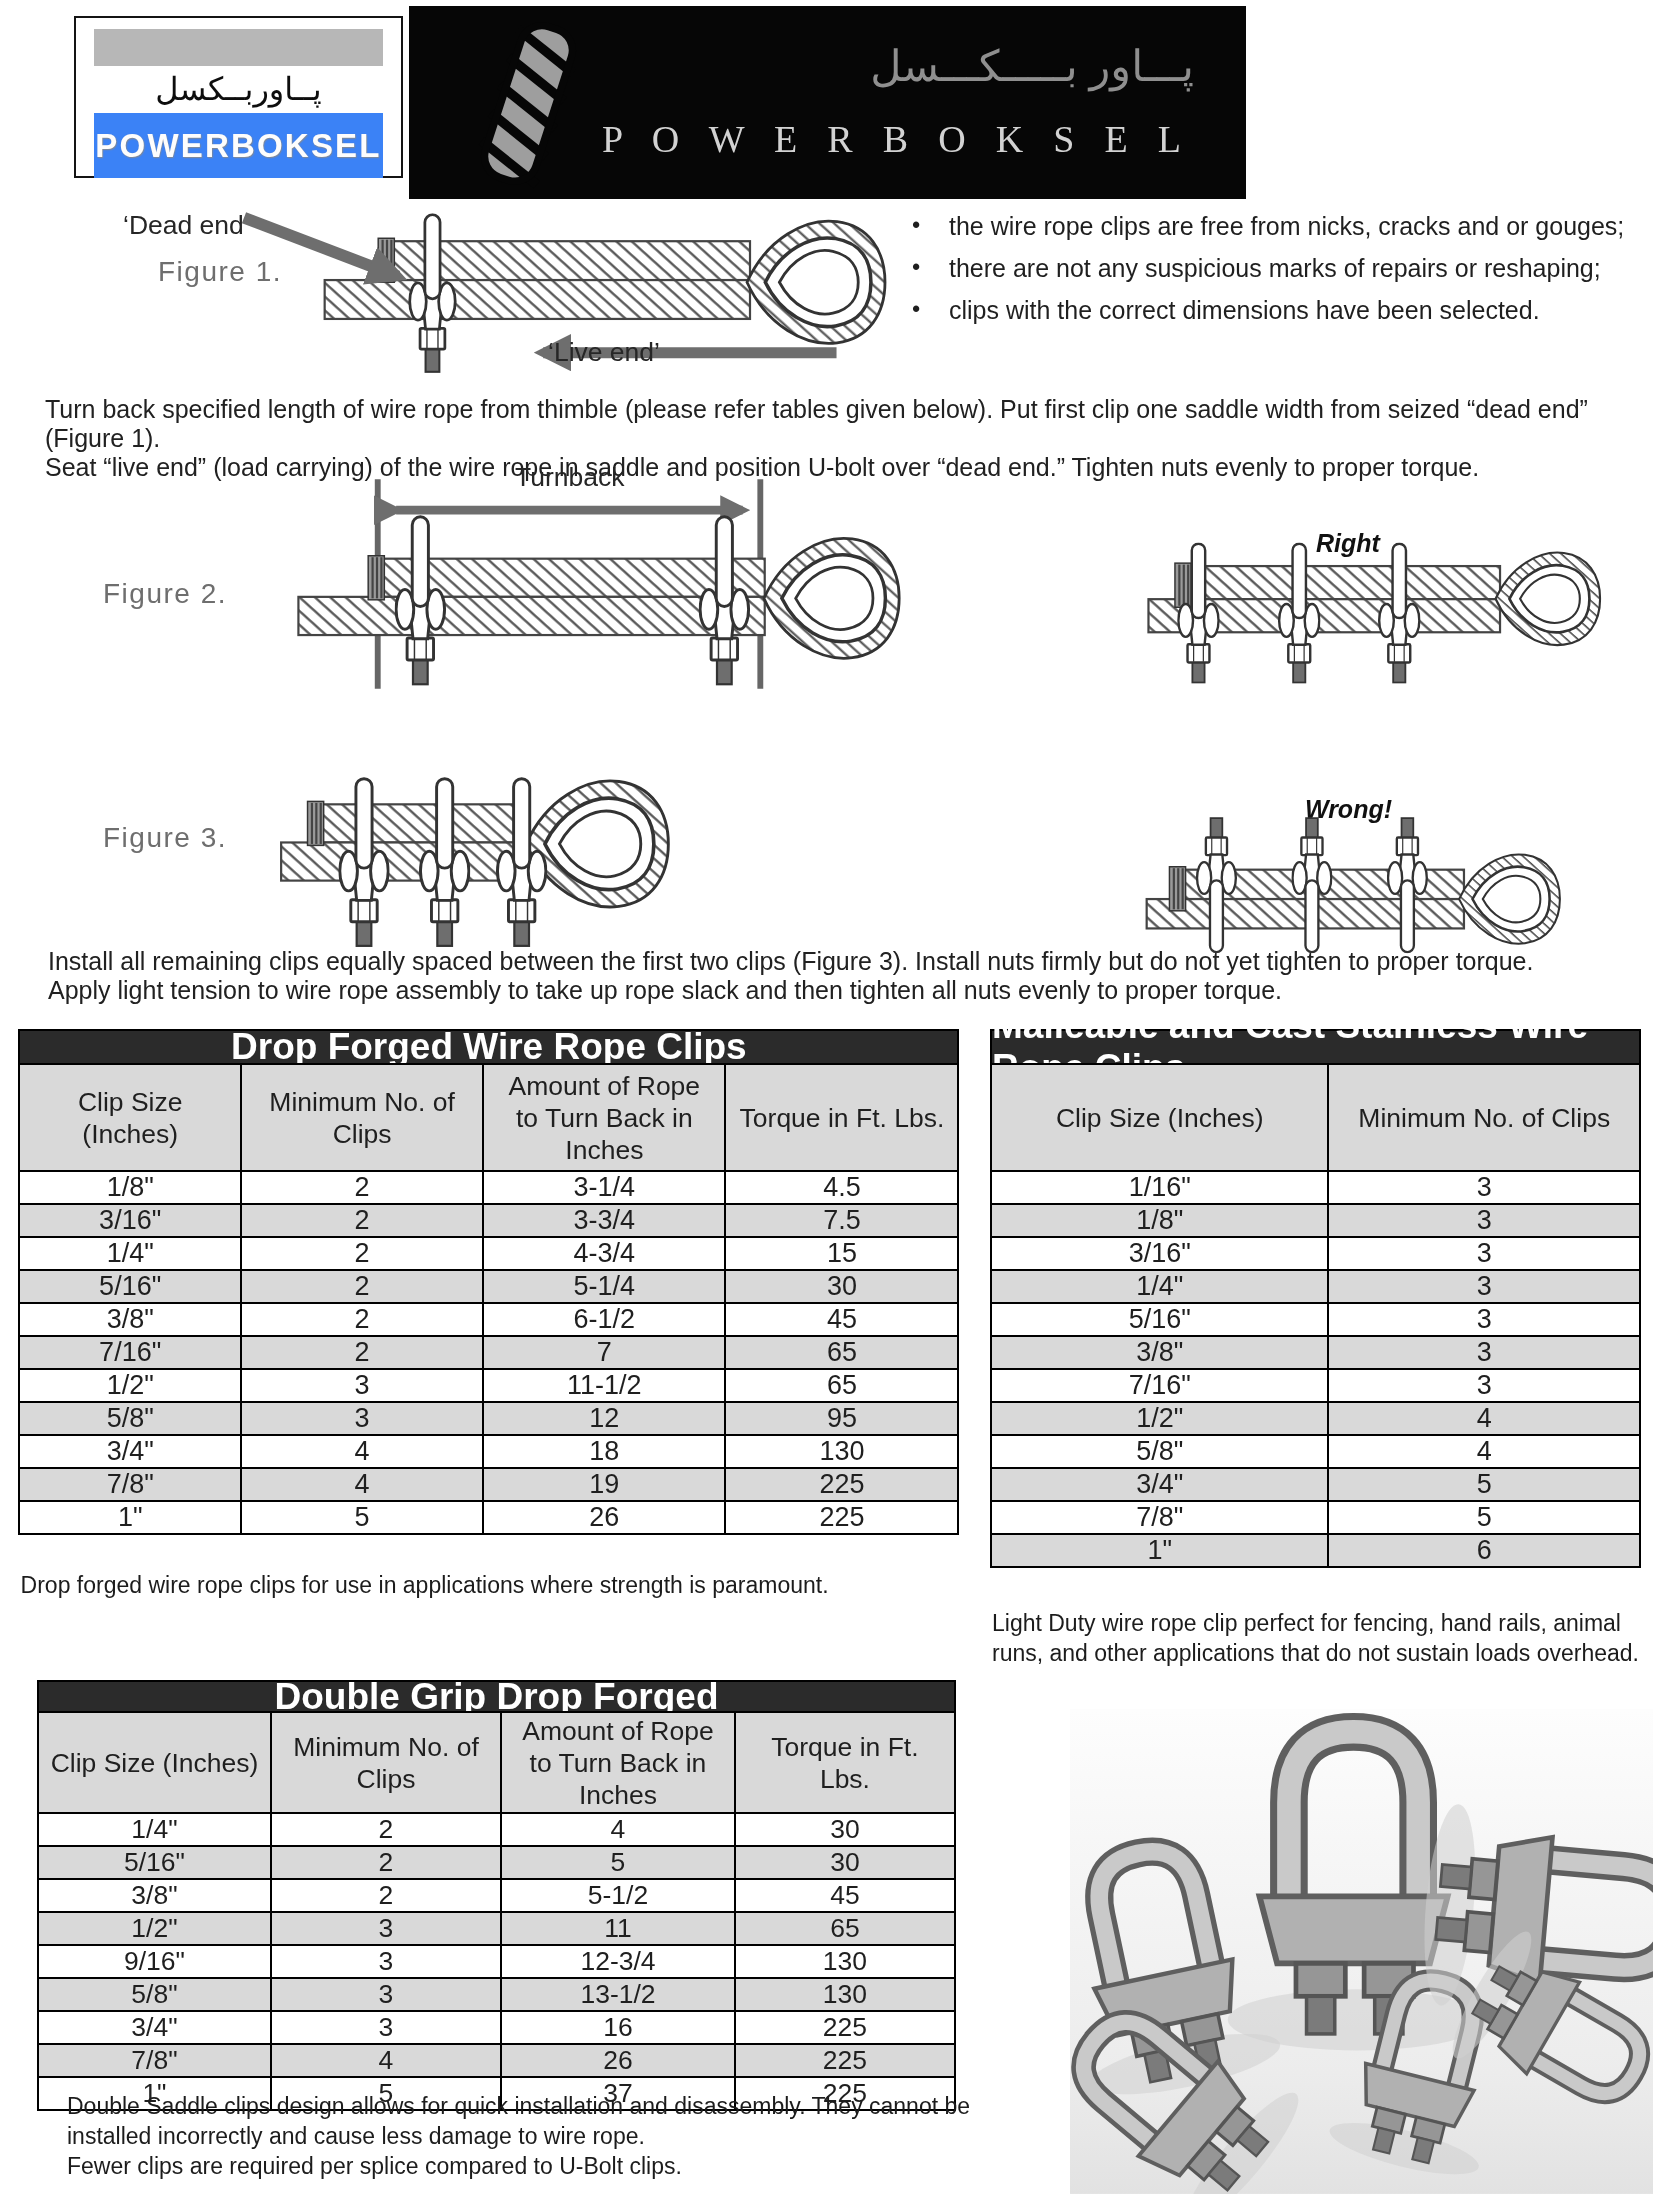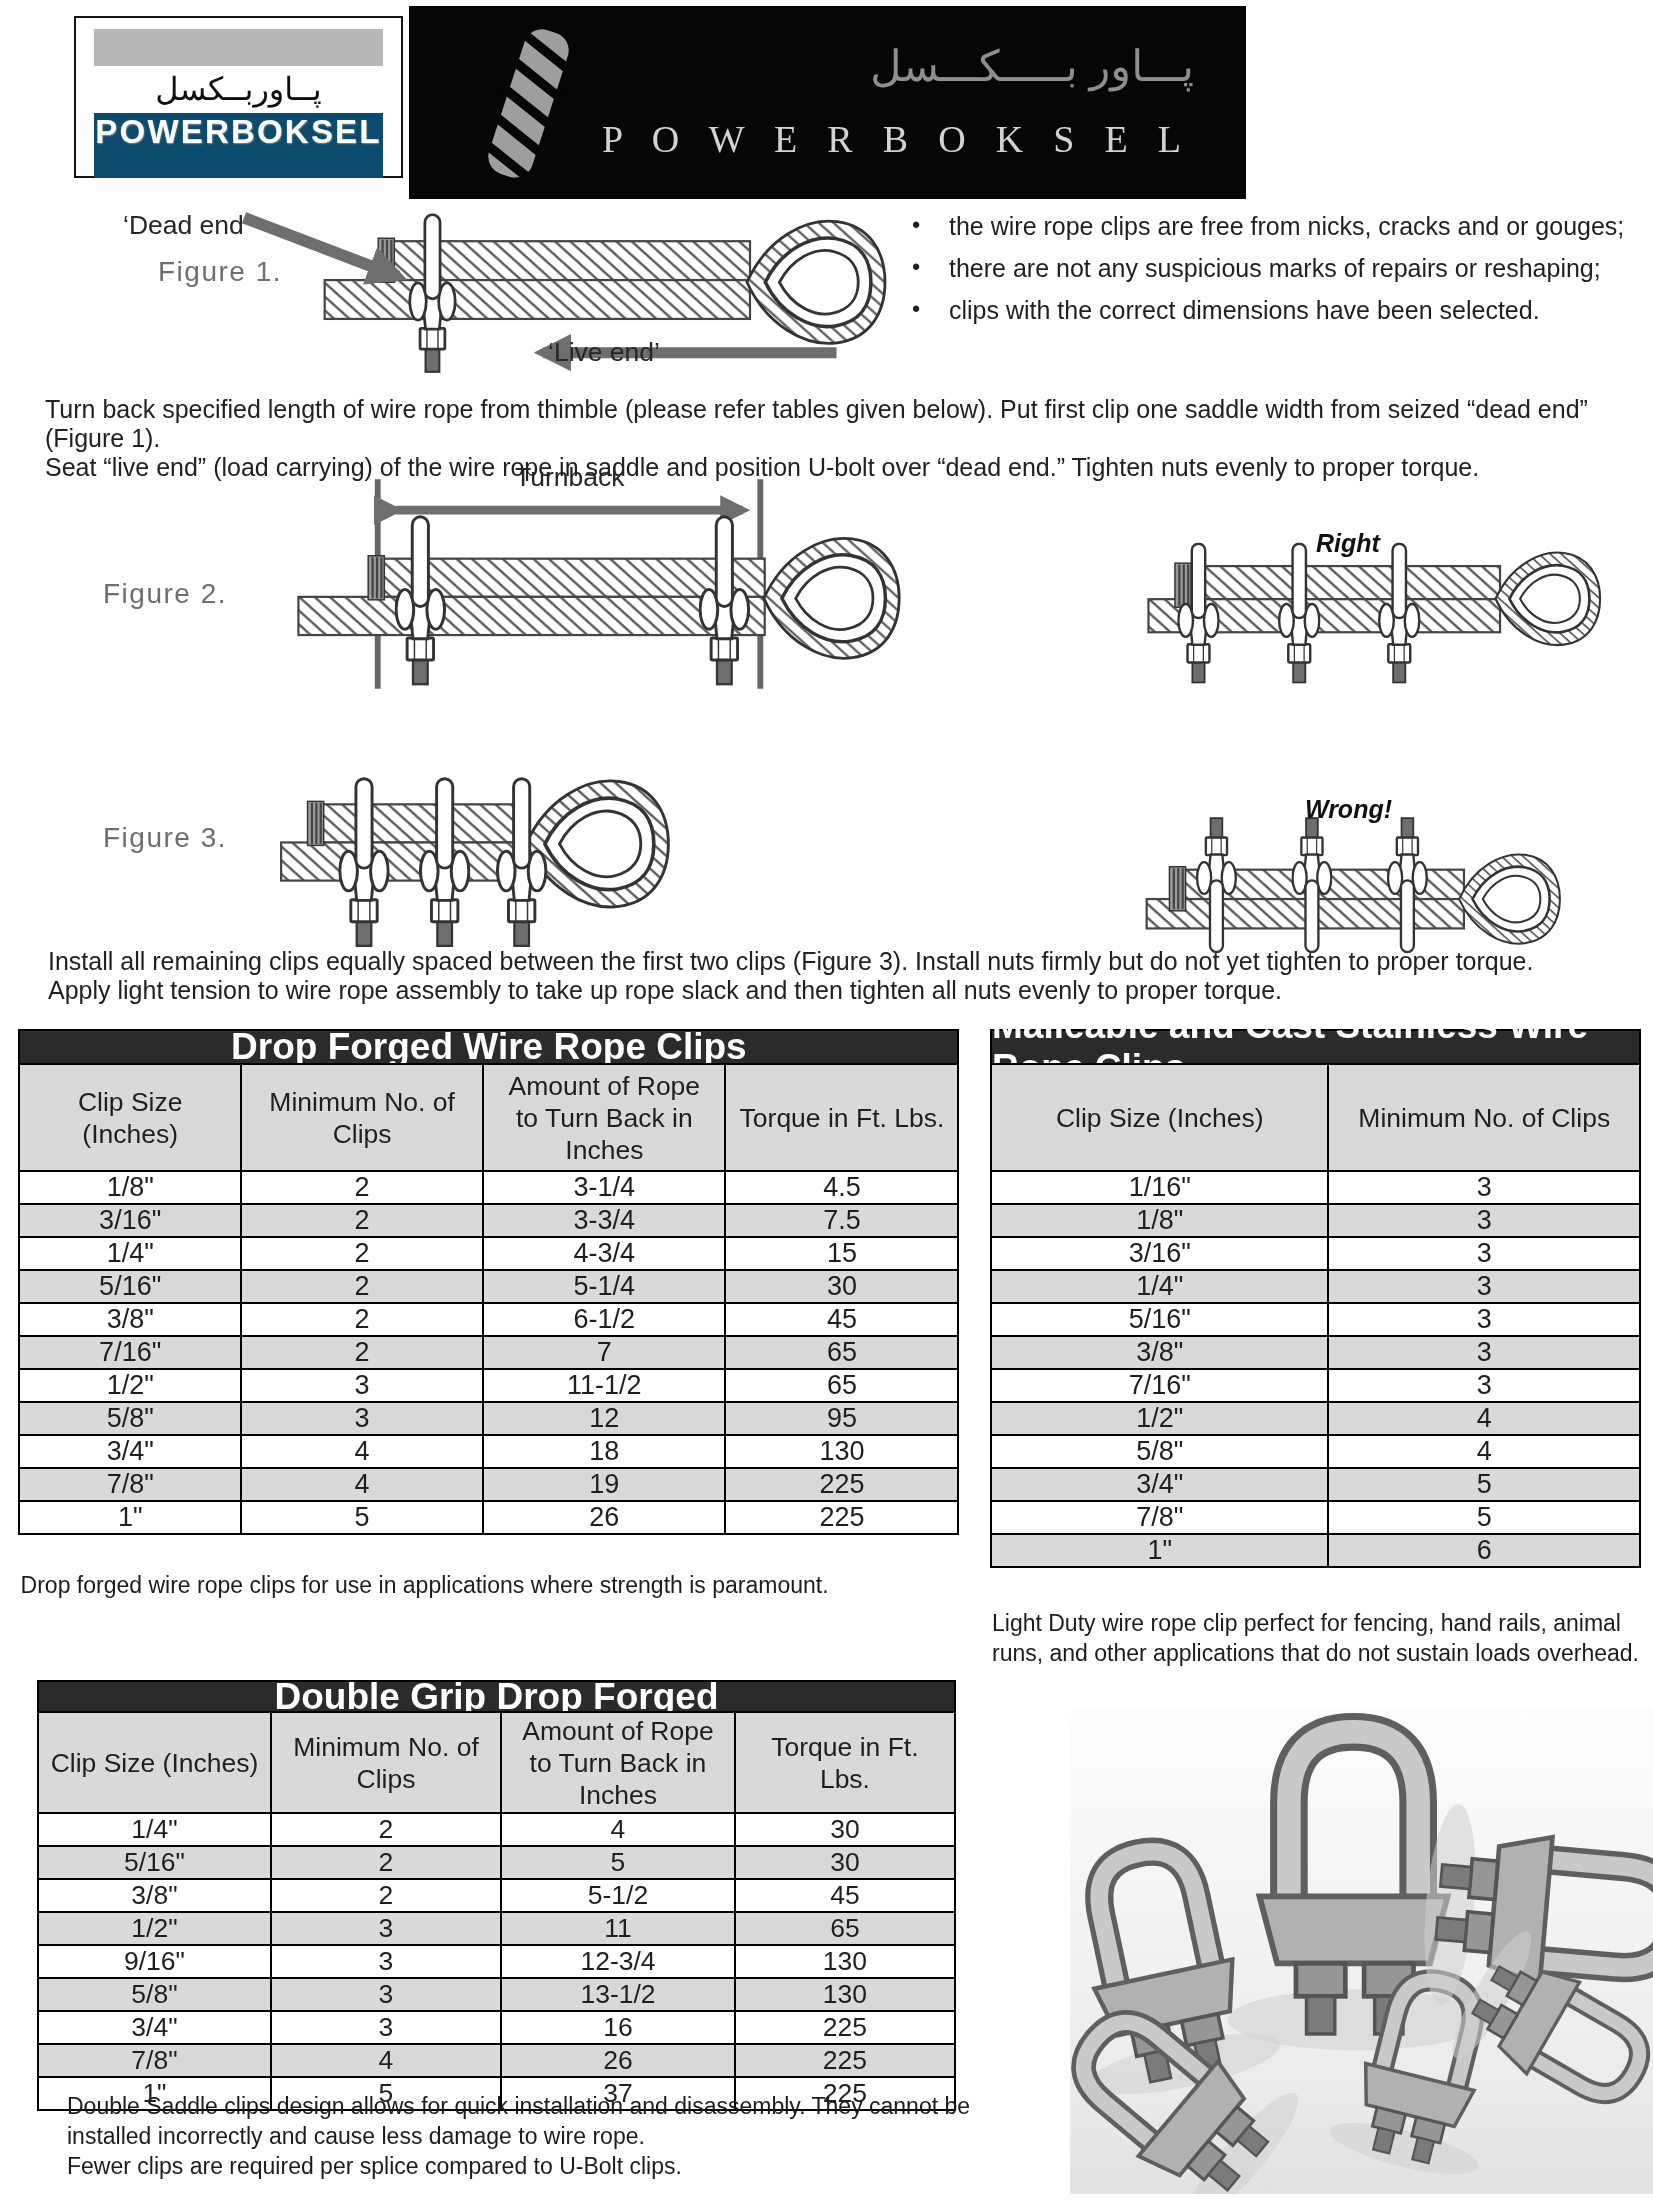--- a/index.html
+++ b/index.html
@@ -5,21 +5,21 @@
   * { margin:0; padding:0; box-sizing:border-box; }
   html,body { background:#ffffff; }
   body { font-family:"Liberation Sans", sans-serif; color:#1f1f1f; }
   .page { position:relative; width:1654px; height:2205px; background:#fff; overflow:hidden; }
   .abs { position:absolute; }
 
   
   .logo-card { left:74px; top:16px; width:329px; height:162px; border:2.2px solid #141414; background:#fff; padding:11px 17.6px; }
   .logo-card .bar-top { height:37px; background:#b7b7b7; }
   .logo-card .farsi { height:47px; line-height:47px; text-align:center; font-size:32px; color:#0d0d0d; direction:rtl; }
-  .logo-card .bar-bottom { height:65px; background:#0c4a6e; display:flex; align-items:flex-start; justify-content:center; }
+  .logo-card .bar-bottom { height:65px; background:#3b82f6; display:flex; align-items:center; justify-content:center; }
   .logo-card .bar-bottom span { color:#fdfdfd; font-weight:bold; font-size:33px; letter-spacing:2.2px; text-shadow:0.7px 0.7px 1.5px #8a8a8a; }
 
   
   .banner { left:409px; top:5.9px; width:837px; height:193px; background:#060606; display:flex; align-items:center; }
   .banner .rope-art { margin-left:46px; width:147px; height:176px; flex:0 0 auto; }
   .banner .banner-text { flex:1; padding-right:52px; }
   .banner .b-farsi { font-size:43px; color:#8f8f8f; direction:rtl; line-height:1.1; }
   .banner .b-latin { margin-top:26.5px; font-family:"Liberation Serif", serif; font-size:38px; color:#d2d2d2; letter-spacing:10.3px; white-space:nowrap; }
 
   

